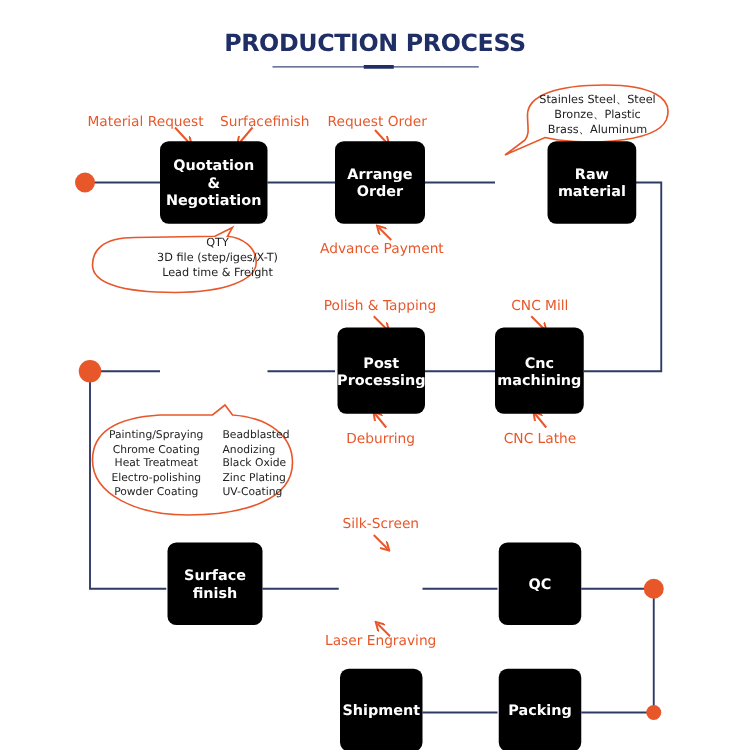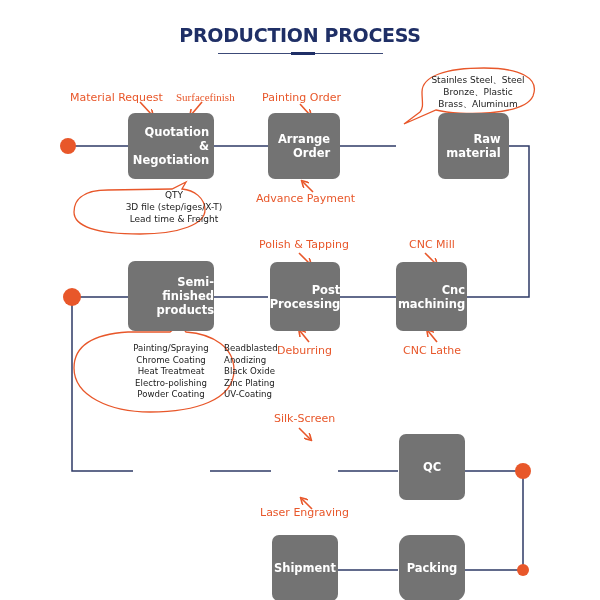--- a/index.html
+++ b/index.html
@@ -5,31 +5,31 @@
   html, body { margin:0; padding:0; background:#ffffff; }
   body { width:600px; height:600px; position:relative; overflow:hidden;
          font-family:"DejaVu Sans", sans-serif; }
   #wrap { position:absolute; left:0; top:12px; width:500px; height:600px; }
   svg { position:absolute; left:0; top:0; }
   .title { position:absolute; left:0; top:12px; width:600px; text-align:center;
            font-family:"DejaVu Sans", sans-serif; font-weight:bold; font-size:19px;
            color:#1f2f66; letter-spacing:-0.3px; }
   .title-line { position:absolute; left:218px; top:41px; width:165px; height:1px; background:#3c4a78; }
   .title-line-acc { position:absolute; left:291px; top:40px; width:24px; height:3px; background:#1f2f66; }
-  .node { position:absolute; background:#737373; border-radius:7px; color:#ffffff;
-          display:flex; align-items:center; justify-content:center; text-align:right;
+  .node { position:absolute; background:#000000; border-radius:7px; color:#ffffff;
+          display:flex; align-items:center; justify-content:center; text-align:center;
           font-family:"DejaVu Sans", sans-serif; font-weight:bold; font-size:11.5px;
           line-height:14px; white-space:pre-line; }
   .lbl { position:absolute; color:#e8572a; font-family:"DejaVu Sans", sans-serif;
          font-size:11px; white-space:nowrap; text-align:center; }
   .note { position:absolute; color:#222; font-family:"DejaVu Sans", sans-serif;
           font-size:9.5px; line-height:12px; text-align:center; white-space:pre-line; }
   .grid2 { position:absolute; font-family:"DejaVu Sans", sans-serif; font-size:8.6px;
            line-height:11.5px; color:#222; display:grid;
-           grid-template-columns: 98px 70px; column-gap:4px;padding-left:46px; }
+           grid-template-columns: 98px 70px; column-gap:4px; }
   .grid2 span:nth-child(odd) { text-align:center; }
   .grid2 span:nth-child(even) { text-align:left; }
 </style>
 </head>
 <body>
 
 <div id="wrap">
 
   <div class="title">PRODUCTION PROCESS</div>
   <div class="title-line"></div>
@@ -84,35 +84,35 @@
   </svg>
 
   <div class="node" style="left:128px;top:101px;width:86px;height:66px;">Quotation
 &amp;
 Negotiation</div>
   <div class="node" style="left:268px;top:101px;width:72px;height:66px;">Arrange
 Order</div>
   <div class="node" style="left:396px;top:101px;width:71px;height:66px;margin-left:42px;">Raw
 material</div>
 
-  <div class="node" style="left:128px;top:249px;width:86px;height:70px;">Semi-finished
-products</div>
   <div class="node" style="left:270px;top:250px;width:70px;height:69px;">Post
 Processing</div>
   <div class="node" style="left:396px;top:250px;width:71px;height:69px;">Cnc
 machining</div>
 
+  <div class="node" style="left:134px;top:422px;width:76px;height:66px;">Surface
+finish</div>
   <div class="node" style="left:399px;top:422px;width:66px;height:66px;">QC</div>
 
   <div class="node" style="left:272px;top:523px;width:66px;height:66px;">Shipment</div>
-  <div class="node" style="left:399px;top:523px;width:66px;height:66px;border-radius:11px;">Packing</div>
+  <div class="node" style="left:399px;top:523px;width:66px;height:66px;">Packing</div>
 
   <div class="lbl" style="left:70px;top:79px;">Material Request</div>
-  <div class="lbl" style="left:176px;top:79px;font-family:Liberation Serif, serif;">Surfacefinish</div>
-  <div class="lbl" style="left:262px;top:79px;">Painting Order</div>
+  <div class="lbl" style="left:176px;top:79px;">Surfacefinish</div>
+  <div class="lbl" style="left:262px;top:79px;">Request Order</div>
   <div class="lbl" style="left:256px;top:180px;">Advance Payment</div>
   <div class="lbl" style="left:259px;top:226px;">Polish &amp; Tapping</div>
   <div class="lbl" style="left:277px;top:332px;">Deburring</div>
   <div class="lbl" style="left:409px;top:226px;">CNC Mill</div>
   <div class="lbl" style="left:403px;top:332px;">CNC Lathe</div>
   <div class="lbl" style="left:274px;top:400px;">Silk-Screen</div>
   <div class="lbl" style="left:260px;top:494px;">Laser Engraving</div>
 
   <div class="note" style="left:76px;top:177px;width:128px;font-size:9px;line-height:12px;padding-left:34px;">QTY
 3D file (step/iges/X-T)

